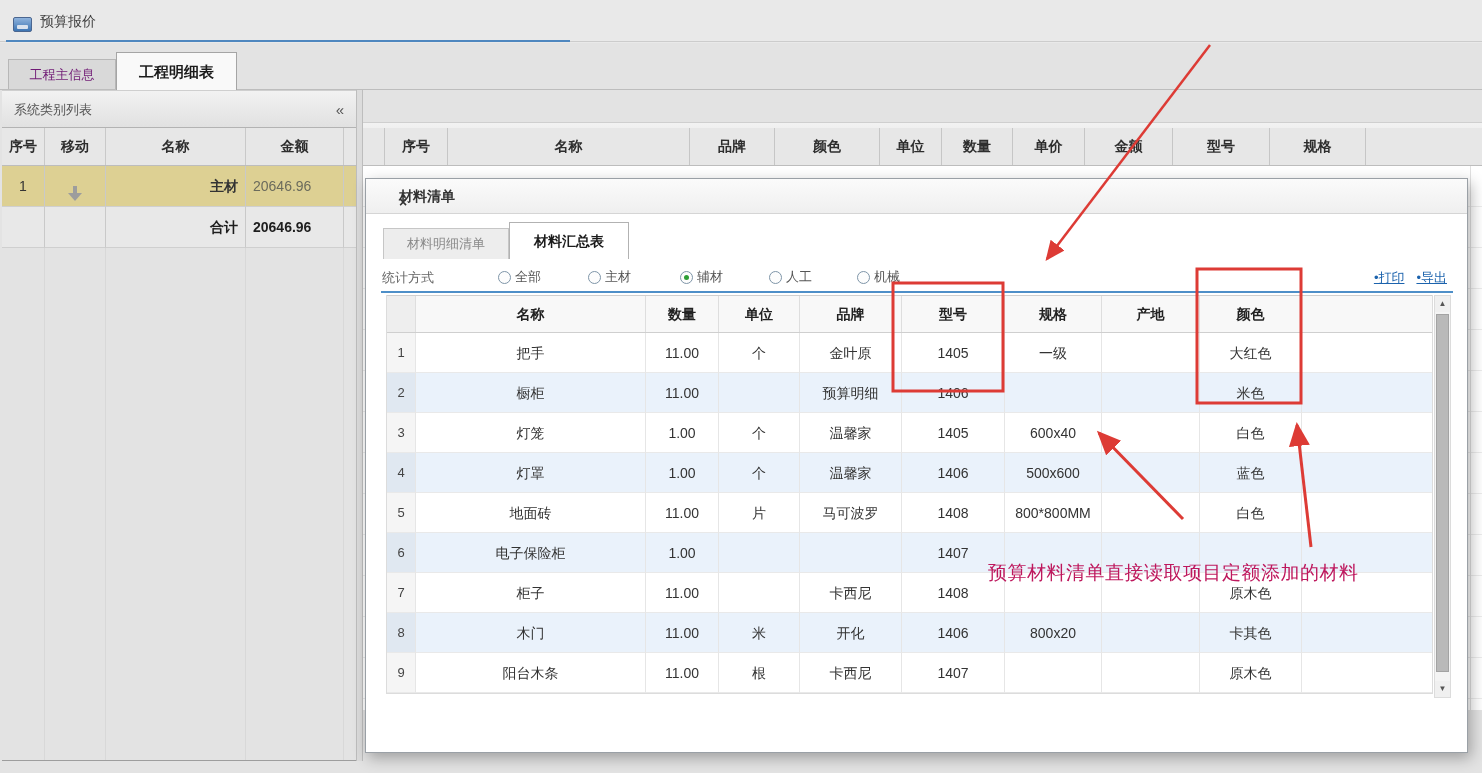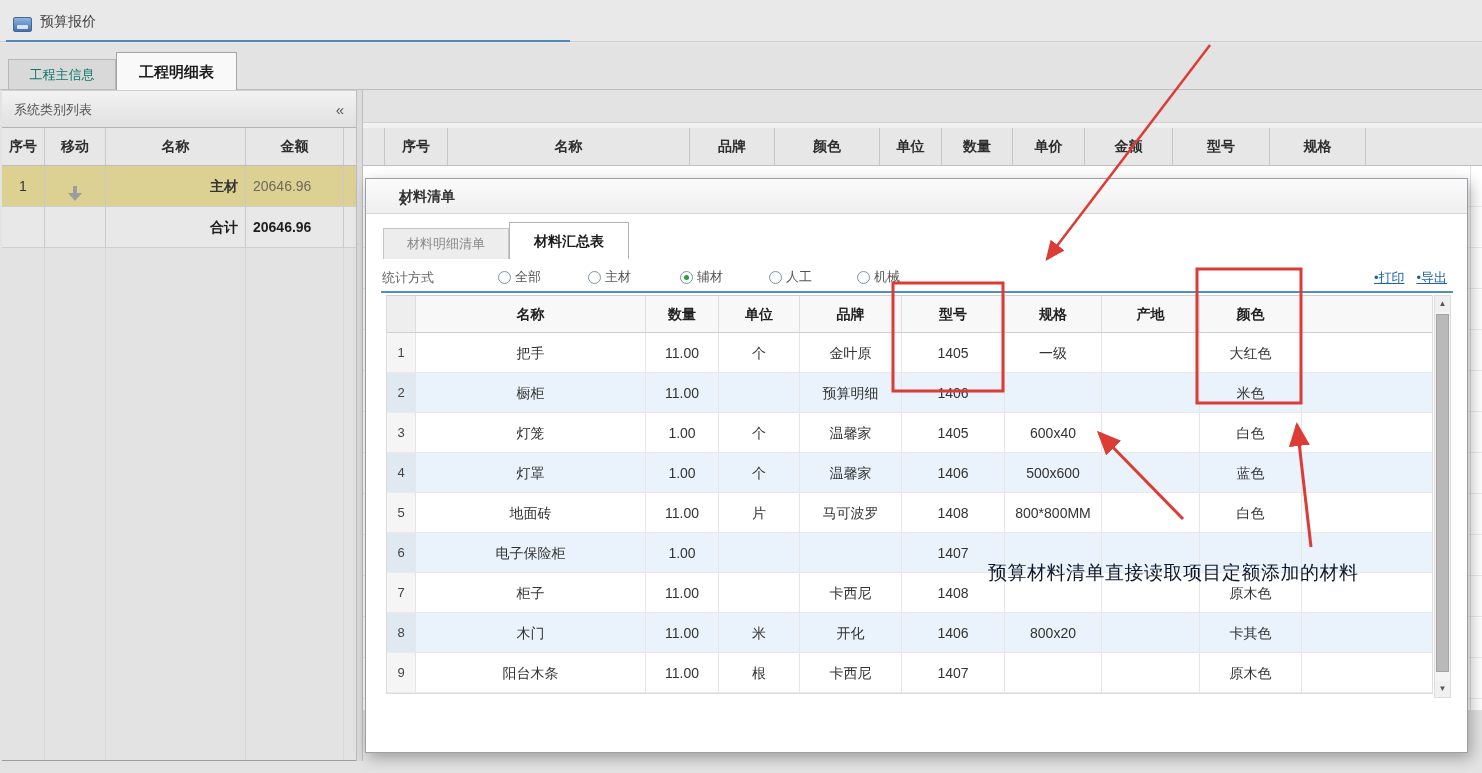--- a/index.html
+++ b/index.html
@@ -12,21 +12,21 @@
   .win-icon { position:absolute; left:13px; top:17px; width:19px; height:15px; background:linear-gradient(#8fb3dd,#3c74b2); border:1px solid #4a6690; border-radius:2px; }
   .win-icon::after { content:""; position:absolute; left:3px; bottom:2px; right:3px; height:4px; background:#d9e2ee; border-radius:1px; }
   .win-title { position:absolute; left:40px; top:13px; font-size:14px; color:#3d3d3d; }
   .title-line-gray { position:absolute; left:0; top:41px; width:1482px; height:1px; background:#cccccc; }
   .title-line-blue { position:absolute; left:6px; top:40px; width:564px; height:2px; background:#4f87bf; }
   .top-links { position:absolute; left:1186px; top:22px; display:flex; gap:11px; white-space:nowrap; font-size:13px; }
   .top-links a { color:#1c63ad; text-decoration:underline; cursor:pointer; }
   .top-links .sep { color:#8aa4c0; text-decoration:none; }
 
   
-  .main-tab1 { position:absolute; left:8px; top:59px; width:108px; height:31px; background:#d9d9d9; border:1px solid #b7b7b7; border-bottom:none; text-align:center; line-height:30px; font-size:13px; color:#0f766e; }
+  .main-tab1 { position:absolute; left:8px; top:59px; width:108px; height:31px; background:#d9d9d9; border:1px solid #b7b7b7; border-bottom:none; text-align:center; line-height:30px; font-size:13px; color:#701a75; }
   .main-tab2 { position:absolute; left:116px; top:52px; width:121px; height:38px; background:#f9f9f9; border:1px solid #a5a5a5; border-bottom:none; text-align:center; line-height:37px; font-size:15px; font-weight:bold; color:#1b1b1b; z-index:2; }
   .tabstrip-base { position:absolute; left:0; top:89px; width:1482px; height:1px; background:#bdbdbd; }
 
   
   .panel-header { position:absolute; height:38px; background:linear-gradient(#f2f2f2,#e1e1e1); border-top:1px solid #cfcfcf; border-bottom:1px solid #b3b3b3; font-size:13px; color:#555; line-height:37px; }
   .lp-header { left:2px; top:90px; width:354px; padding-left:12px; }
   .rp-header { left:363px; top:90px; width:1119px; padding-left:10px;margin-top:32px; }
   .collapse-btn { position:absolute; right:12px; top:0; font-size:15px; color:#555; cursor:pointer; }
 
   
@@ -86,21 +86,21 @@
   .m-row .c-no { font-size:13px; color:#444; }
 
   
   .m-scroll { position:absolute; left:1068px; top:116px; width:17px; height:403px; background:#f4f4f4; border:1px solid #dcdcdc; }
   .sb-btn { position:absolute; left:0; width:15px; height:16px; background:#f0f0f0; color:#555; font-size:8px; text-align:center; line-height:16px; cursor:pointer; }
   .sb-up { top:0; } .sb-down { bottom:0; }
   .sb-thumb { position:absolute; left:1px; top:18px; width:13px; height:358px; background:#b9b9b9; border:1px solid #a3a3a3; cursor:pointer; }
 
   
   .overlay { position:absolute; left:0; top:0; width:1482px; height:773px; z-index:9; pointer-events:none; }
-  .annotation-text { position:absolute; left:988px; top:560px; font-size:19px; color:#0f172a; z-index:9; pointer-events:none; white-space:nowrap; letter-spacing:0.5px; }
+  .annotation-text { position:absolute; left:988px; top:560px; font-size:19px; color:#be185d; z-index:9; pointer-events:none; white-space:nowrap; letter-spacing:0.5px; }
 </style>
 </head>
 <body>
 
 <div class="page">
 
   <div class="topbar">
     <span class="win-icon"></span>
     <span class="win-title">预算报价</span>
     <div class="title-line-gray"></div>

